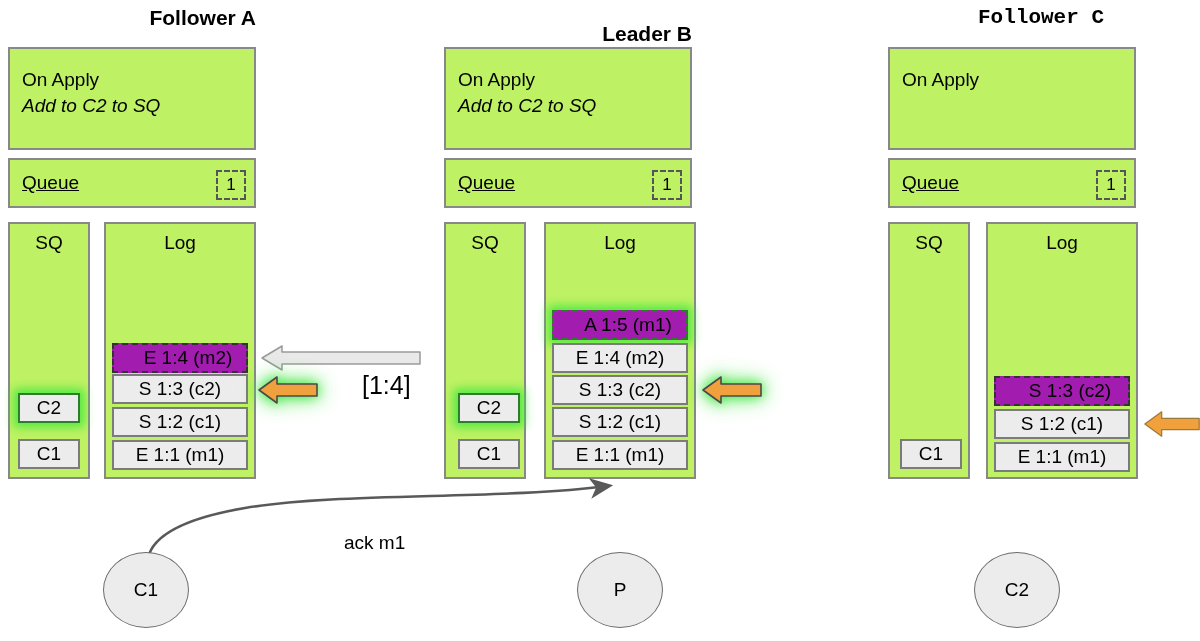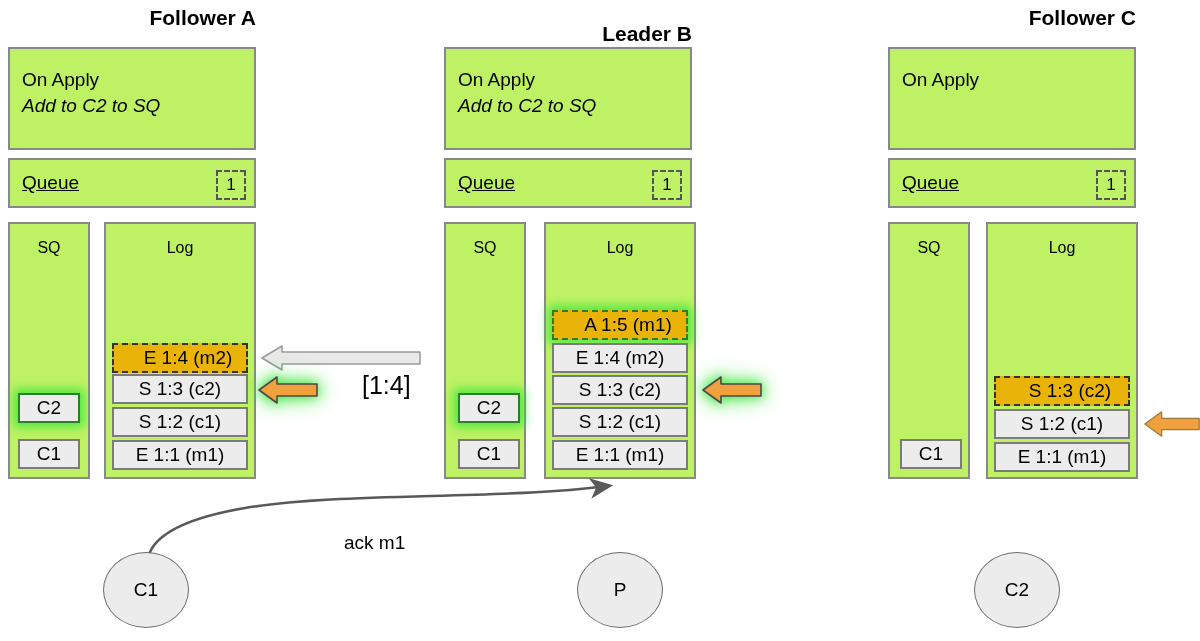--- a/index.html
+++ b/index.html
@@ -46,34 +46,34 @@
     position:absolute;
     border:2px dashed #555;
     box-sizing:border-box;
     font-size:17px;
     display:flex;align-items:center;justify-content:center;
     background:transparent;
   }
 
   .colbox{ }
   .colbox .coltitle{
-    position:absolute;left:0;right:0;top:15px;
-    text-align:center;font-size:16px;
+    position:absolute;left:0;right:0;top:8px;
+    text-align:center;font-size:19px;
   }
 
   .cell{
     position:absolute;
     background:#ececec;
     border:2px solid #7b7b7b;
     box-sizing:border-box;
     font-size:19px;
     display:flex;align-items:center;justify-content:center;
     white-space:nowrap;
   }
-  .cell.dashed{border:2px dashed #333333;background:#eab308;padding-left:16px;}
+  .cell.dashed{border:2px dashed #333333;background:#a21caf;padding-left:16px;}
   .cell.hl{
     border:2px solid #2d7d2d;
     box-shadow:0 0 9px 4px rgba(60,230,60,0.85);
   }
   .cell.dashed.hl{
     border:2px dashed #2d7d2d;
     box-shadow:0 0 9px 4px rgba(60,230,60,0.85);
   }
 
   
@@ -150,21 +150,21 @@
       <div class="coltitle">Log</div>
     </div>
     <div class="cell dashed hl" style="left:552px;top:310px;width:136px;height:30px;">A 1:5 (m1)</div>
     <div class="cell" style="left:552px;top:343px;width:136px;height:30px;">E 1:4 (m2)</div>
     <div class="cell" style="left:552px;top:375px;width:136px;height:30px;">S 1:3 (c2)</div>
     <div class="cell" style="left:552px;top:407px;width:136px;height:30px;">S 1:2 (c1)</div>
     <div class="cell" style="left:552px;top:440px;width:136px;height:30px;">E 1:1 (m1)</div>
   </div>
 
   <div class="node">
-    <div class="node-title" style="left:888px;width:248px;">Follower C</div>
+    <div class="node-title" style="left:856px;width:248px;font-family:Liberation Mono, monospace;">Follower C</div>
 
     <div class="panel onapply" style="left:888px;top:47px;width:248px;height:103px;">
       <div class="l1">On Apply</div>
       <div class="l2"></div>
     </div>
 
     <div class="panel queue" style="left:888px;top:158px;width:248px;height:50px;">
       <div class="qlabel">Queue</div>
       <div class="badge" style="left:206px;top:10px;width:30px;height:30px;">1</div>
     </div>

